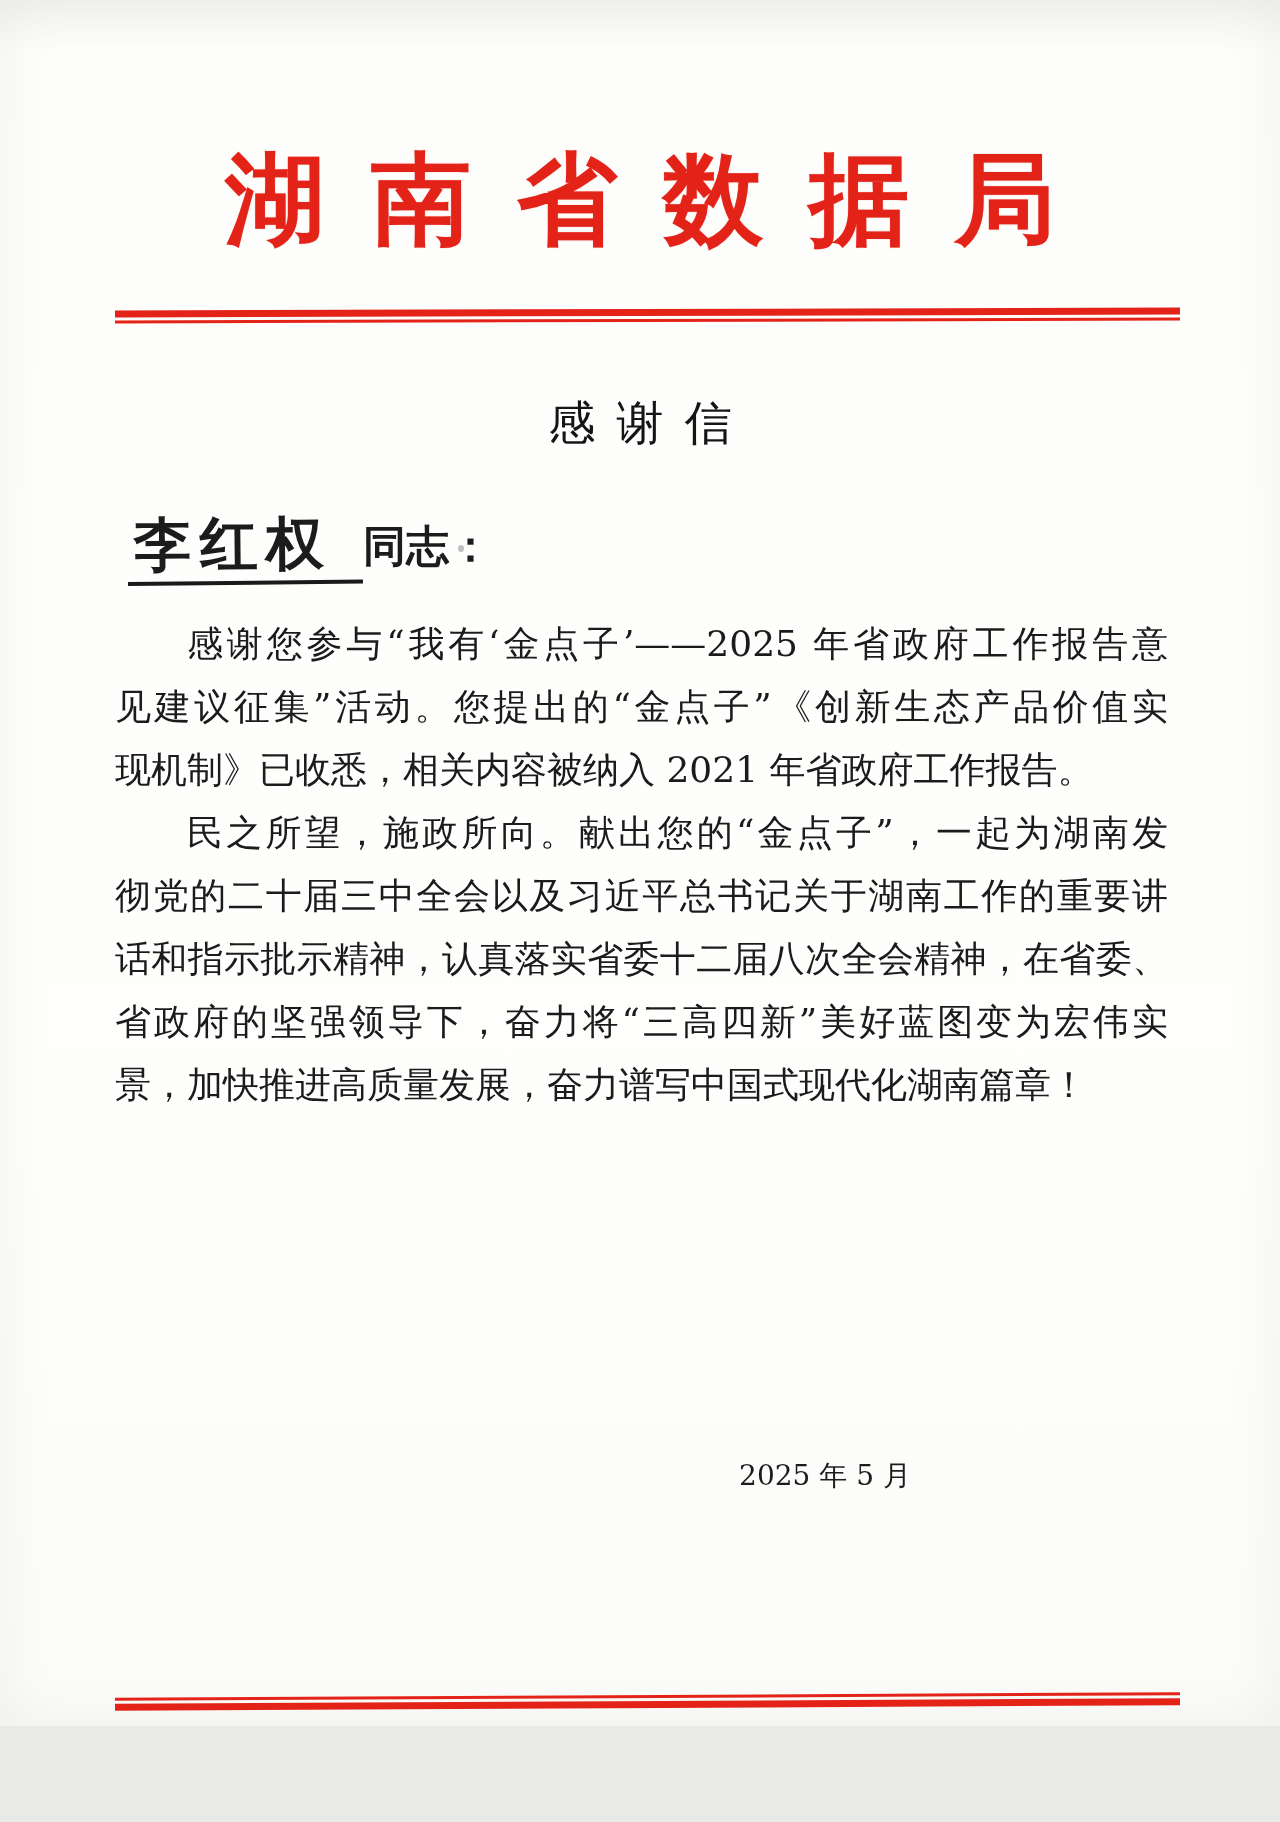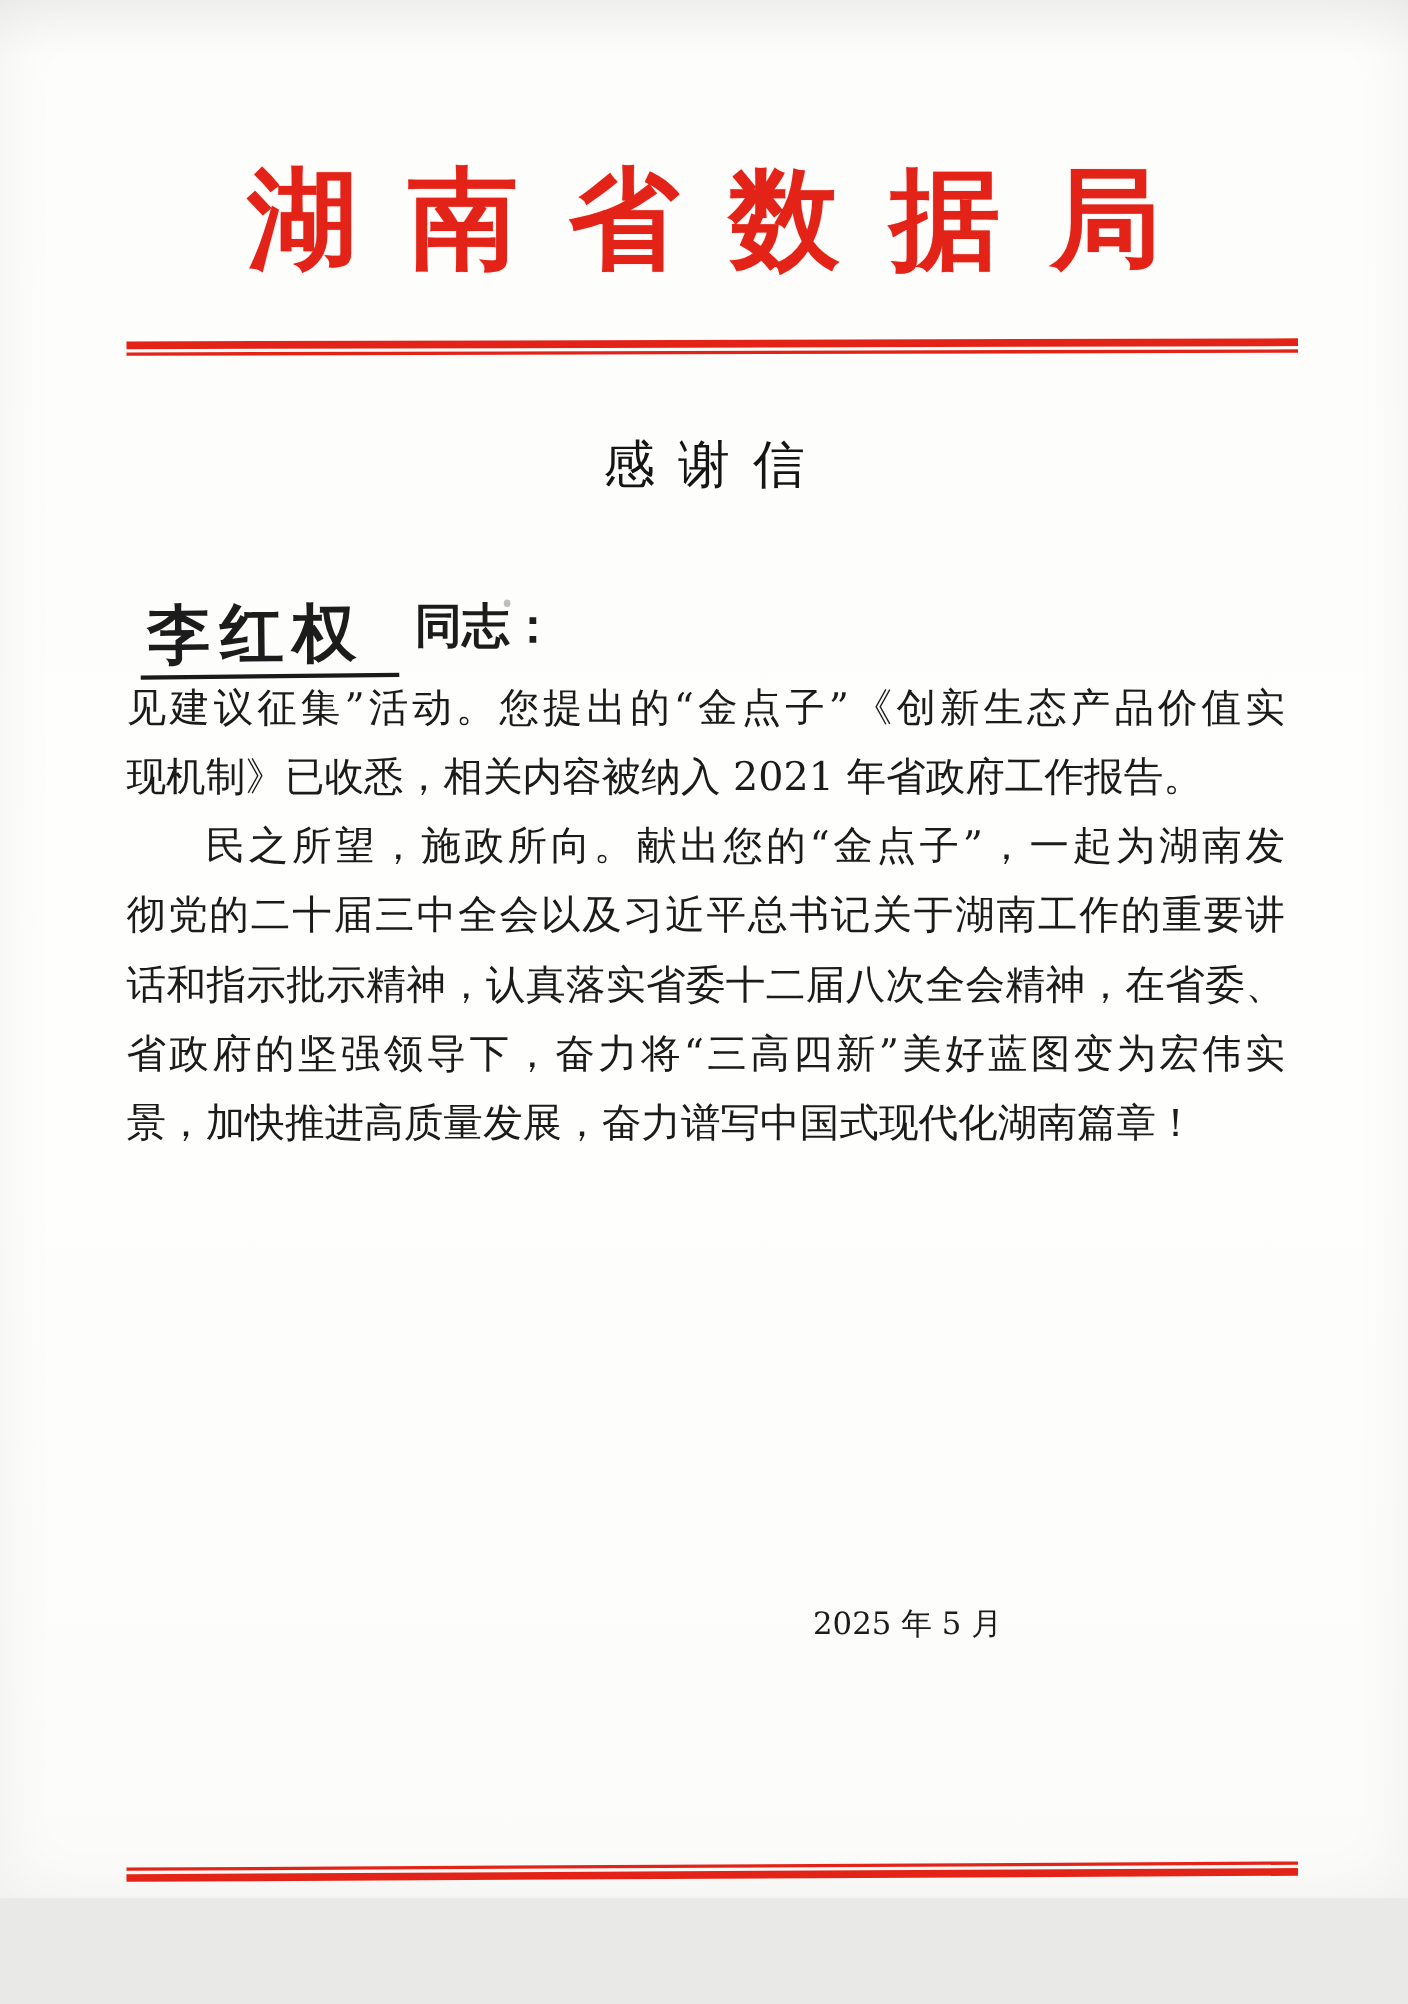--- a/index.html
+++ b/index.html
@@ -63,42 +63,41 @@
   }
   .title .title-text {
     display: inline-block;
     letter-spacing: 0.45em;
     margin-right: -0.45em;
     white-space: nowrap;
   }
   
   .salutation {
     position: absolute;
-    top: 544px;
+    top: 512px;
     left: 128px;
     display: flex;
-    align-items: flex-start;
+    align-items: center;
     white-space: nowrap;
   }
   .recipient-name {
     display: inline-block;
     min-width: 215px;
     padding: 0 14px 4px 6px;
     border-bottom: 4px solid #1a1a1a;
     font-family: "DejaVu Serif", "Liberation Serif", cursive;
     font-size: 58px;
     line-height: 66px;
     font-weight: 700;
     letter-spacing: 0.14em;
     transform: rotate(-0.6deg);
     transform-origin: left bottom;
   }
   .recipient-suffix {
     display: inline-block;
-    margin-left: 14px;
     padding-bottom: 6px;
     font-size: 43px;
     line-height: 52px;
     font-weight: 600;
   }
   .speck {
     position: absolute;
     top: 545px;
     left: 458px;
     width: 6px;
@@ -179,20 +178,21 @@
     <span class="title-text">感谢信</span>
   </h1>
 
   <div class="salutation">
     <span class="recipient-name">李红权</span>
     <span class="recipient-suffix">同志：</span>
   </div>
   <div class="speck"></div>
 
   <div class="letter-body">
+    <div class="body-line indent">感谢您参与“我有‘金点子’——2025 年省政府工作报告意</div>
     <div class="body-line">见建议征集”活动。您提出的“金点子”《创新生态产品价值实</div>
     <div class="body-line para-end">现机制》已收悉，相关内容被纳入 2021 年省政府工作报告。</div>
     <div class="body-line indent">民之所望，施政所向。献出您的“金点子”，一起为湖南发</div>
     <div class="body-line">彻党的二十届三中全会以及习近平总书记关于湖南工作的重要讲</div>
     <div class="body-line">话和指示批示精神，认真落实省委十二届八次全会精神，在省委、</div>
     <div class="body-line">省政府的坚强领导下，奋力将“三高四新”美好蓝图变为宏伟实</div>
     <div class="body-line para-end">景，加快推进高质量发展，奋力谱写中国式现代化湖南篇章！</div>
   </div>
 
   <div class="signature-date">2025 年 5 月</div>

